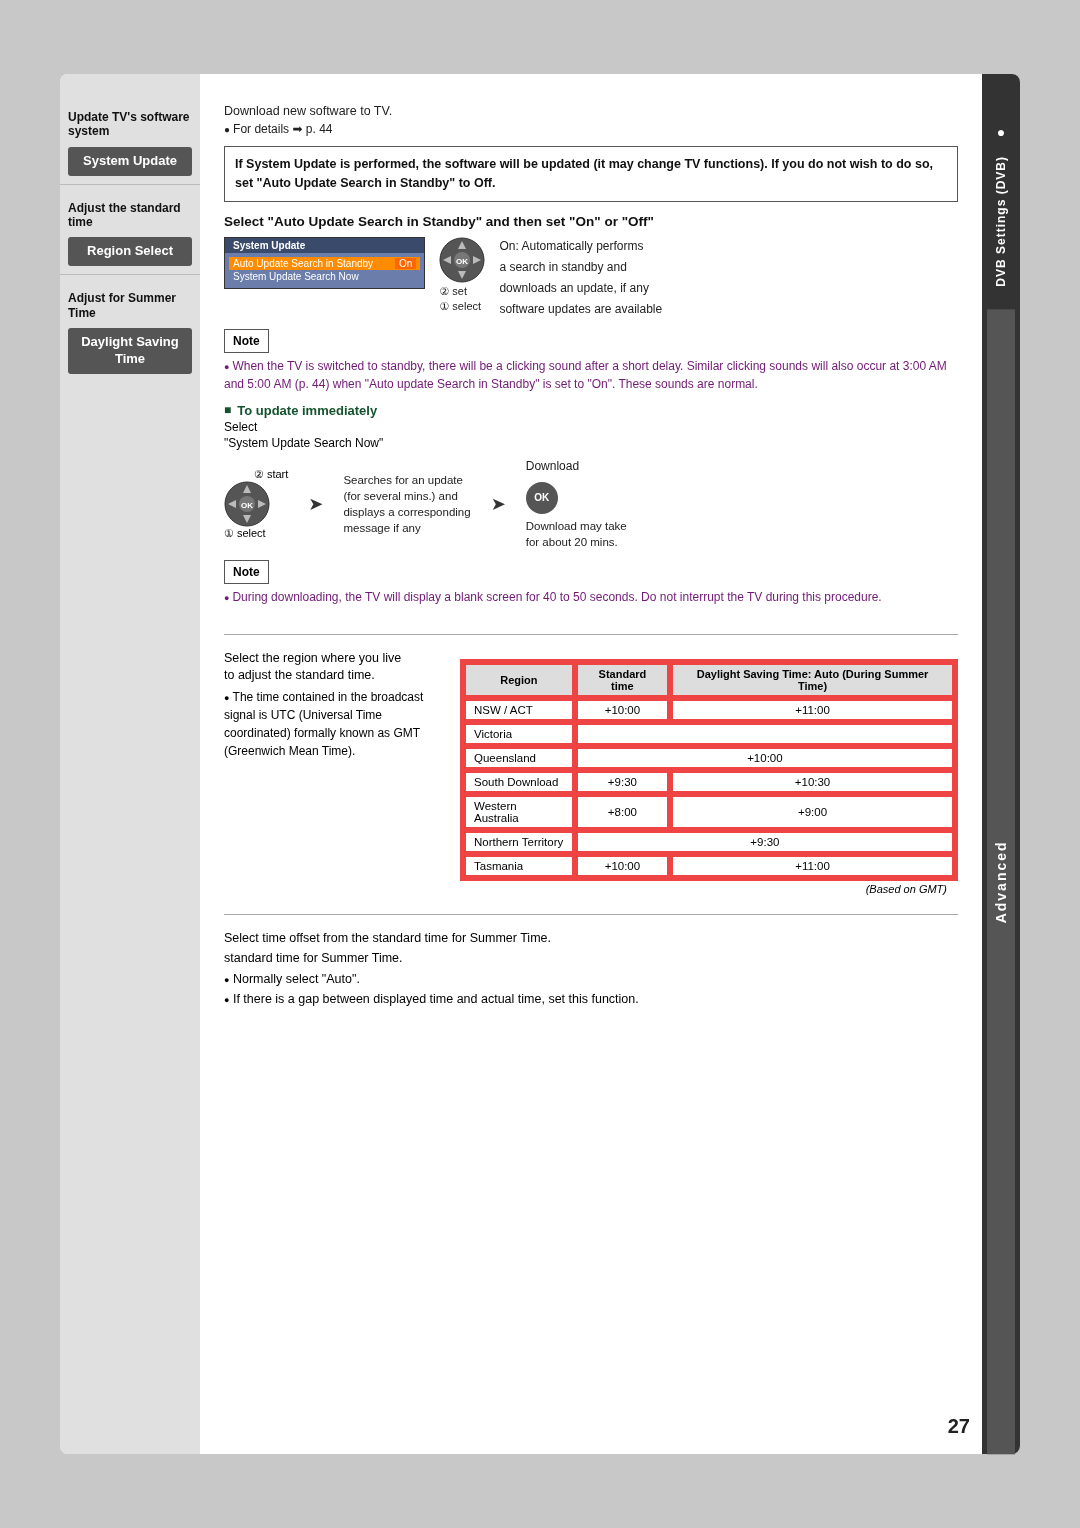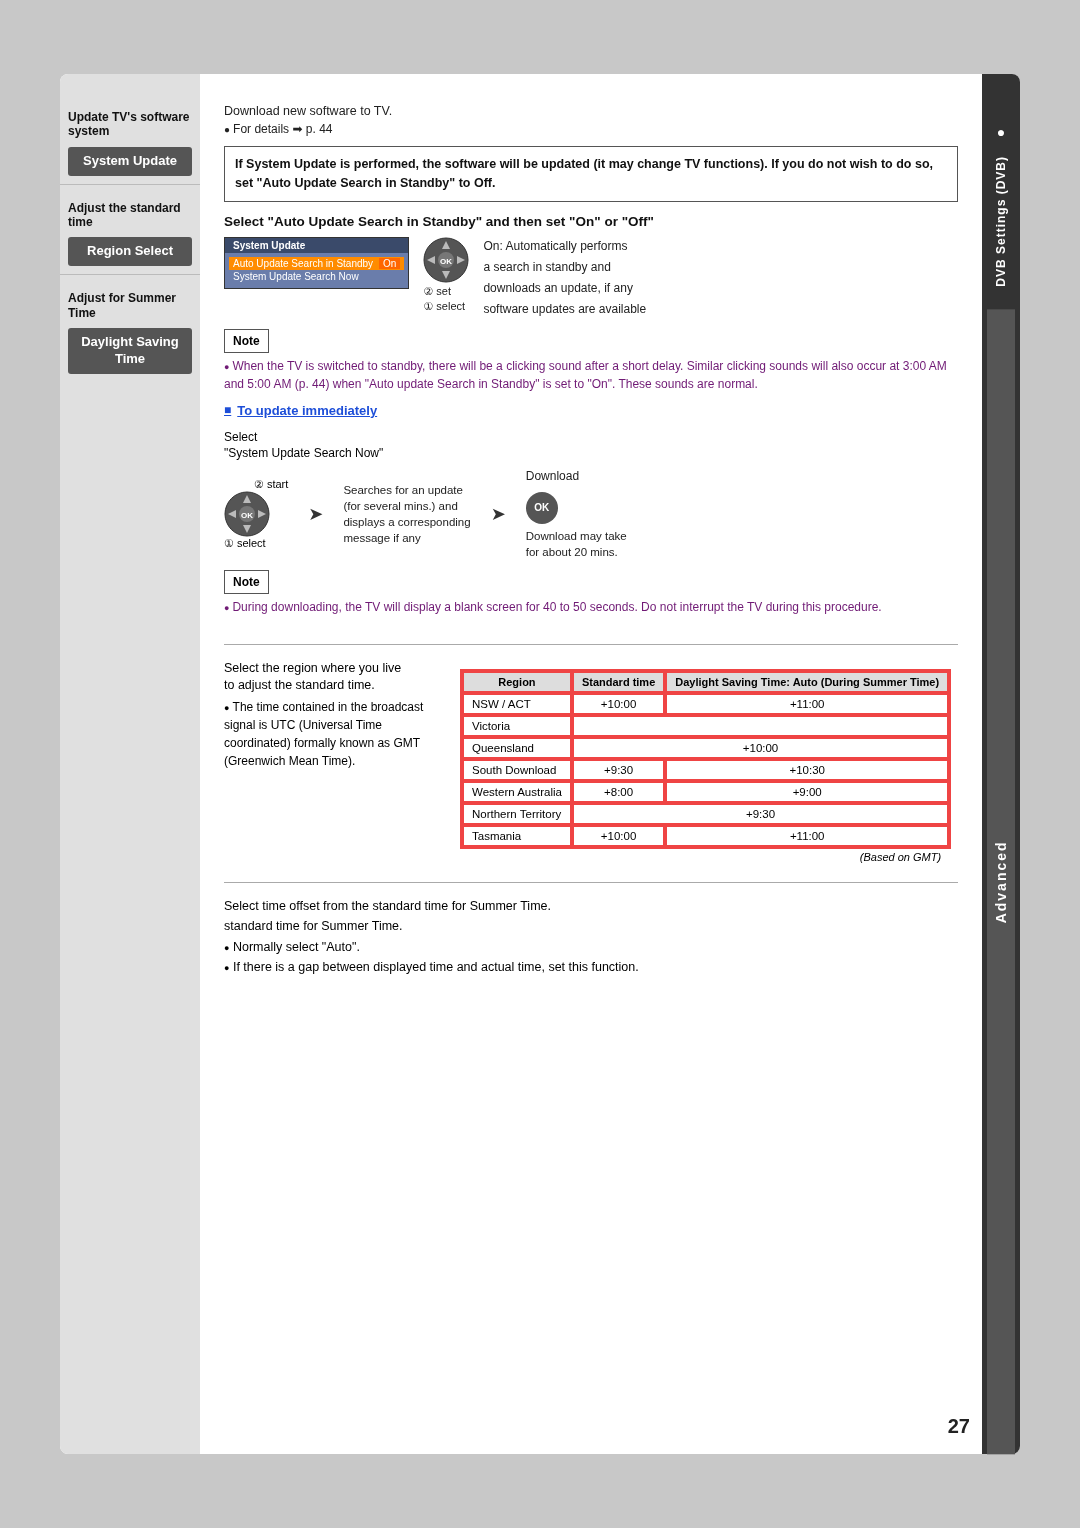--- a/index.html
+++ b/index.html
@@ -148,20 +148,21 @@
       margin: -5px -8px 4px -8px;
       padding: 2px 8px;
       font-weight: bold;
       font-size: 10px;
     }
     .menu-mockup .menu-row {
       display: flex;
       justify-content: space-between;
       font-size: 10px;
       padding: 1px 0;
+      gap: 16px;
     }
     .menu-mockup .menu-row.selected {
       background: #ff8c00;
       margin: 0 -4px;
       padding: 1px 4px;
     }
     .on-bullets {
       font-size: 12px;
       color: #222;
       line-height: 1.5;
@@ -186,26 +187,25 @@
     }
     .note-content .bullet::before {
       content: "●";
       font-size: 9px;
       margin-right: 3px;
     }
     
     .subheading {
       font-size: 13px;
       font-weight: bold;
-      color: #1d4ed8;
-      margin-bottom: 12px;
+      color: #14532d;
+      margin-bottom: 2px;
       display: flex;
       align-items: center;
       gap: 6px;
-      text-decoration: underline;
     }
     .subheading::before {
       content: "■";
       font-size: 12px;
     }
     .update-flow {
       display: flex;
       flex-direction: row;
       align-items: center;
       gap: 20px;
@@ -236,21 +236,21 @@
       justify-content: center;
       margin: 4px 0;
     }
     
     .region-table {
       border-collapse: collapse;
       font-size: 11.5px;
       margin-top: 8px;
     }
     .region-table th, .region-table td {
-      border: 4px solid #ef4444;
+      border: 6px solid #ef4444;
       padding: 3px 8px;
       text-align: center;
     }
     .region-table th {
       background: #ddd;
       font-weight: bold;
       font-size: 11px;
     }
     .region-table td:first-child {
       text-align: left;

